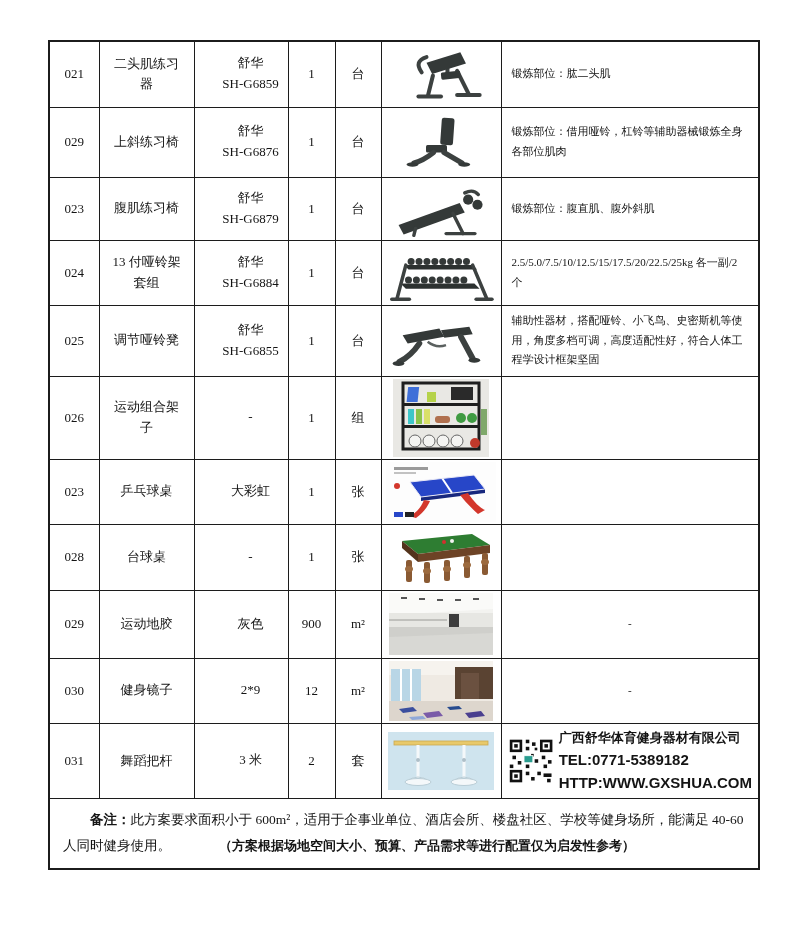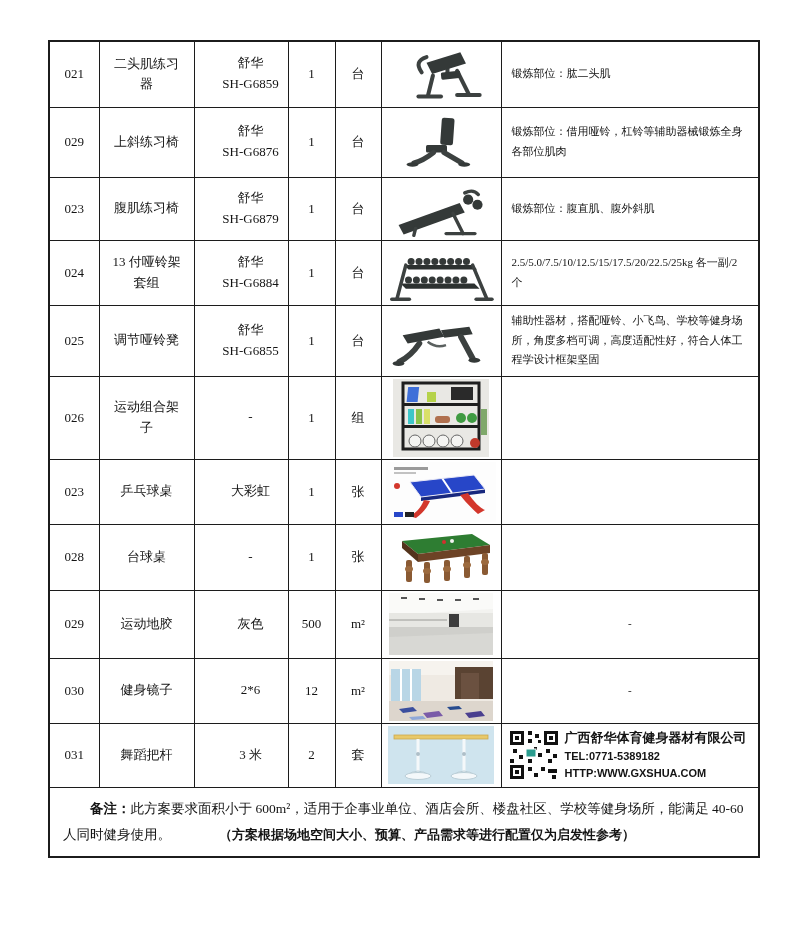--- a/index.html
+++ b/index.html
@@ -15,21 +15,21 @@
   tr.title-row td{font-size:21px;font-weight:bold;letter-spacing:2px;height:40px;}
   tr.head-row td{font-weight:bold;font-size:13.5px;height:20px;}
   .two-line span{display:block;line-height:1.55;}
   .model-cell span{display:block;line-height:1.6;padding-left:19px;}
   td.remark{text-align:left;padding:5px 10px;font-size:11px;line-height:1.8;}
   td.remark.center{text-align:center;}
   .imgbox{display:flex;align-items:center;justify-content:center;}
   .contact{display:flex;align-items:center;gap:5px;padding:2px 4px;text-align:left;}
   .contact-text{font-family:"Liberation Sans","DejaVu Sans",sans-serif;font-weight:bold;}
   .contact-company{font-size:13px;line-height:1.55;}
-  .contact-line{font-size:11px;line-height:1.55;}
+  .contact-line{font-size:15px;line-height:1.55;}
   tr.footer-row td{text-align:left;padding:8px 13px 8px 13px;}
   .footnote{font-size:13.5px;line-height:1.95;text-indent:2em;margin:0;}
   .footnote .bold-serif{font-weight:bold;text-align:center;}
   .footnote .bold-sans{font-weight:bold;font-family:"Liberation Sans","DejaVu Sans",sans-serif;font-size:13px;margin-left:48px;}
 </style>
 </head>
 <body>
 
 <div class="sheet">
 <table>
@@ -200,21 +200,21 @@
         <g fill="none" stroke="#3c4140" stroke-width="7" stroke-linecap="round">
           <path d="M34 36 C26 48 18 54 10 58"></path>
                   <path d="M84 28 L98 54"></path>
         </g>
         <path d="M44 34 q10 8 22 4" fill="none" stroke="#5a605f" stroke-width="3"></path>
         <ellipse cx="9" cy="60" rx="7" ry="3" fill="#343938"></ellipse>
         <ellipse cx="100" cy="56" rx="7" ry="3" fill="#343938"></ellipse>
       </svg>
             </div>
           </td>
-    <td class="remark">辅助性器材，搭配哑铃、小飞鸟、学校等健身场所，角度多档可调，高度适配性好，符合人体工程学设计框架坚固</td>
+    <td class="remark">辅助性器材，搭配哑铃、小飞鸟、史密斯机等使用，角度多档可调，高度适配性好，符合人体工程学设计框架坚固</td>
   </tr>
 
   <tr style="height:83px">
     <td>026</td>
     <td class="two-line">
             <span>运动组合架</span>
             <span>子</span>
           </td>
     <td class="model-cell">
             <span>-</span>
@@ -322,21 +322,21 @@
   </tr>
 
   <tr style="height:68px">
     <td>029</td>
     <td class="two-line">
             <span>运动地胶</span>
           </td>
     <td class="model-cell">
             <span>灰色</span>
           </td>
-    <td>500</td>
+    <td>900</td>
     <td>m²</td>
     <td>
             <div class="imgbox">
       <svg width="104" height="62" viewBox="0 0 104 62">
         <rect width="104" height="62" fill="#f3f3f0"></rect>
         <polygon points="0,0 104,0 104,16 0,22" fill="#fafaf8"></polygon>
         <g fill="#555">
           <rect x="12" y="4" width="6" height="2"></rect>
                   <rect x="30" y="5" width="6" height="2"></rect>
           <rect x="48" y="6" width="6" height="2"></rect>
@@ -353,21 +353,21 @@
           </td>
     <td class="remark center">-</td>
   </tr>
 
   <tr style="height:65px">
     <td>030</td>
     <td class="two-line">
             <span>健身镜子</span>
           </td>
     <td class="model-cell">
-            <span>2*6</span>
+            <span>2*9</span>
           </td>
     <td>12</td>
     <td>m²</td>
     <td>
             <div class="imgbox">
       <svg width="104" height="60" viewBox="0 0 104 60">
         <rect width="104" height="60" fill="#efeae3"></rect>
         <rect x="0" y="0" width="104" height="14" fill="#f6f3ee"></rect>
         <rect x="2" y="8" width="30" height="34" fill="#b9d6e6"></rect>
         <line x1="12" y1="8" x2="12" y2="42" stroke="#fff" stroke-width="2"></line>

